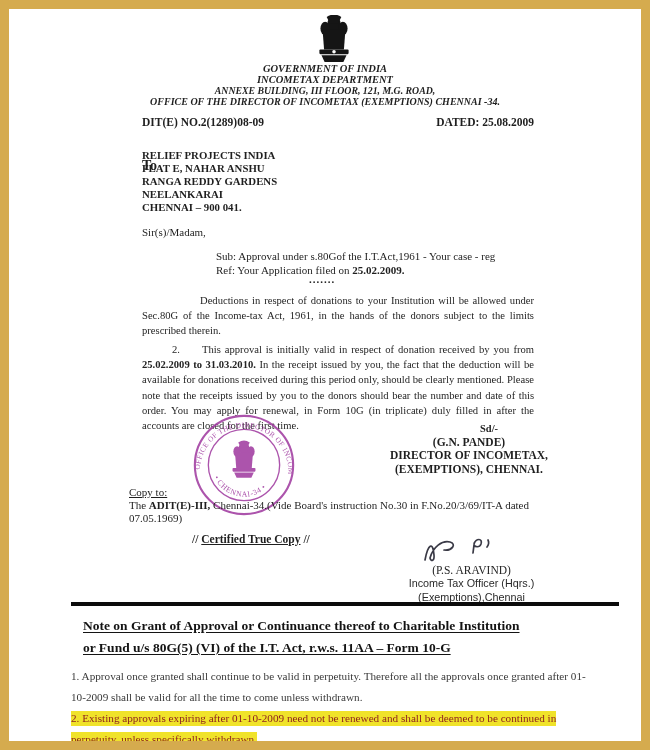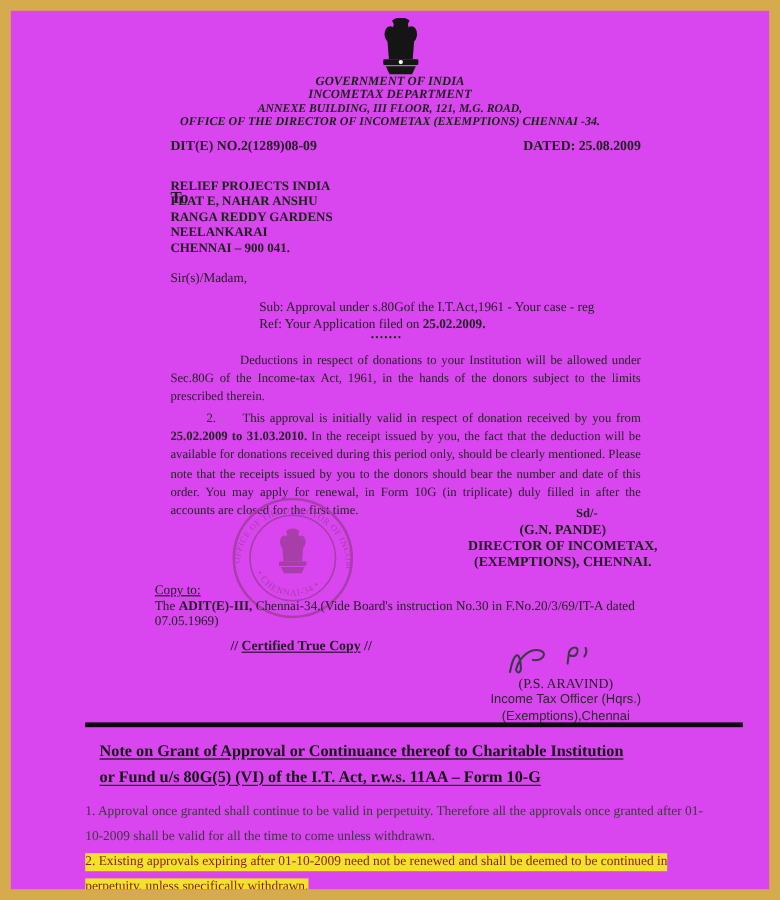--- a/index.html
+++ b/index.html
@@ -1,19 +1,19 @@
 <!DOCTYPE html>
 <html><head>
 <meta charset="utf-8">
 <style>
   * { margin:0; padding:0; box-sizing:border-box; }
   html,body { background:#e8e8e8; }
   .frame {
     position:relative; width:650px; height:750px;
-    background:#d946ef;
+    background:#ffffff;
     border:9px solid #d5ab4e;
     overflow:hidden;
     font-family:"Liberation Serif", serif;
     color:#1f1f1f;
   }
   .abs { position:absolute; }
   
   .emblem { left:303px; top:6px; width:44px; height:48px; }
   
   .hdr { top:54px; left:0; width:632px; text-align:center; font-weight:bold; font-style:italic; line-height:11px; }

